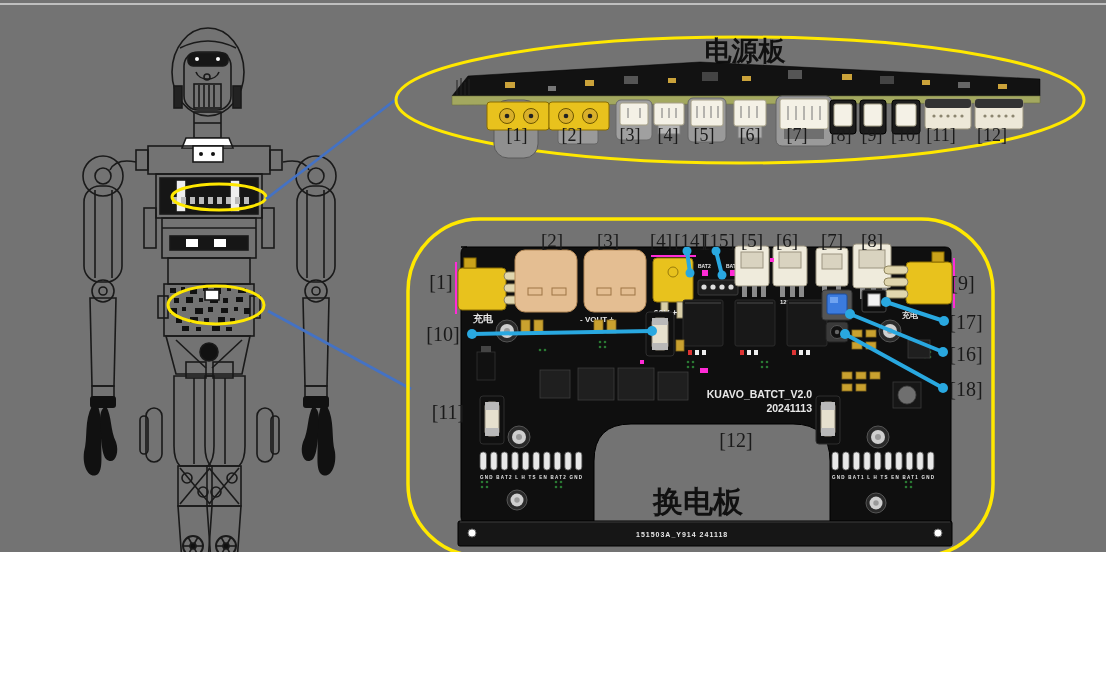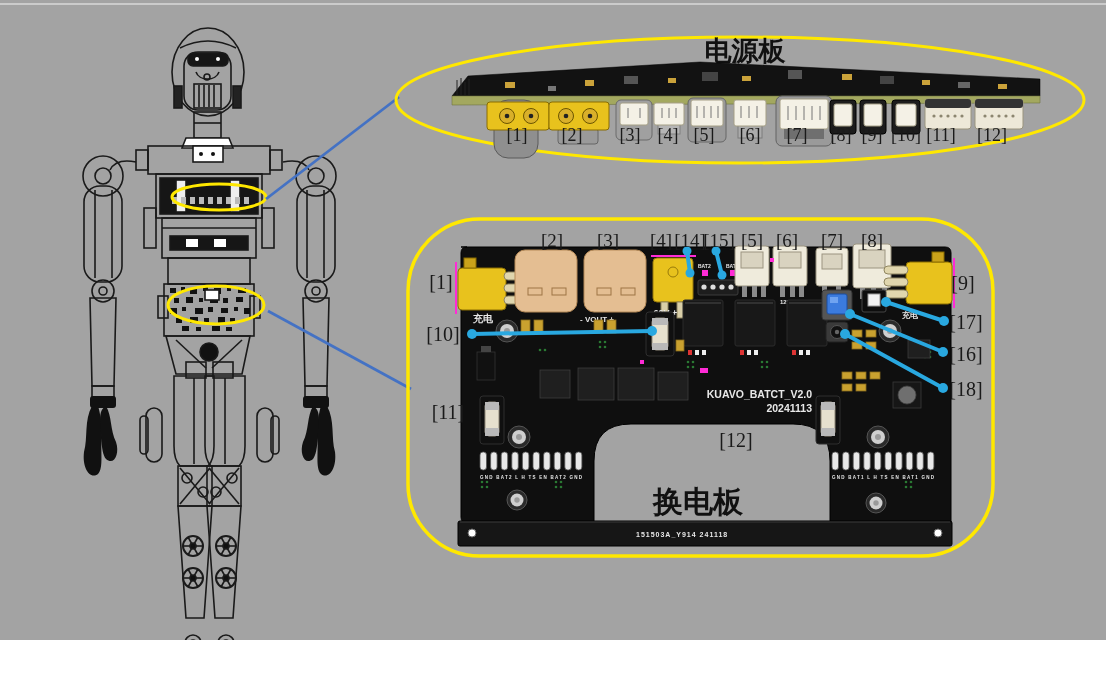--- a/index.html
+++ b/index.html
@@ -1,16 +1,16 @@
 <!DOCTYPE html>
 <html><head>
 <meta charset="utf-8">
 <style>
   html,body{margin:0;padding:0;background:#fff;}
-  .canvas{position:relative;width:1106px;height:640px;background:#a3a3a3;overflow:hidden;
+  .canvas{position:relative;width:1106px;height:552px;background:#737373;overflow:hidden;
           font-family:"Liberation Sans",sans-serif;}
   svg{position:absolute;left:0;top:0;}
   text.lbl{font-family:"Liberation Serif",serif;fill:#1a1a1a;}
   text.cjk{font-family:"Liberation Sans",sans-serif;font-weight:bold;fill:#111;}
   text.silk{font-family:"Liberation Sans",sans-serif;fill:#e8e8e8;font-weight:bold;}
 </style>
 </head>
 <body>
 
 <div class="canvas">

